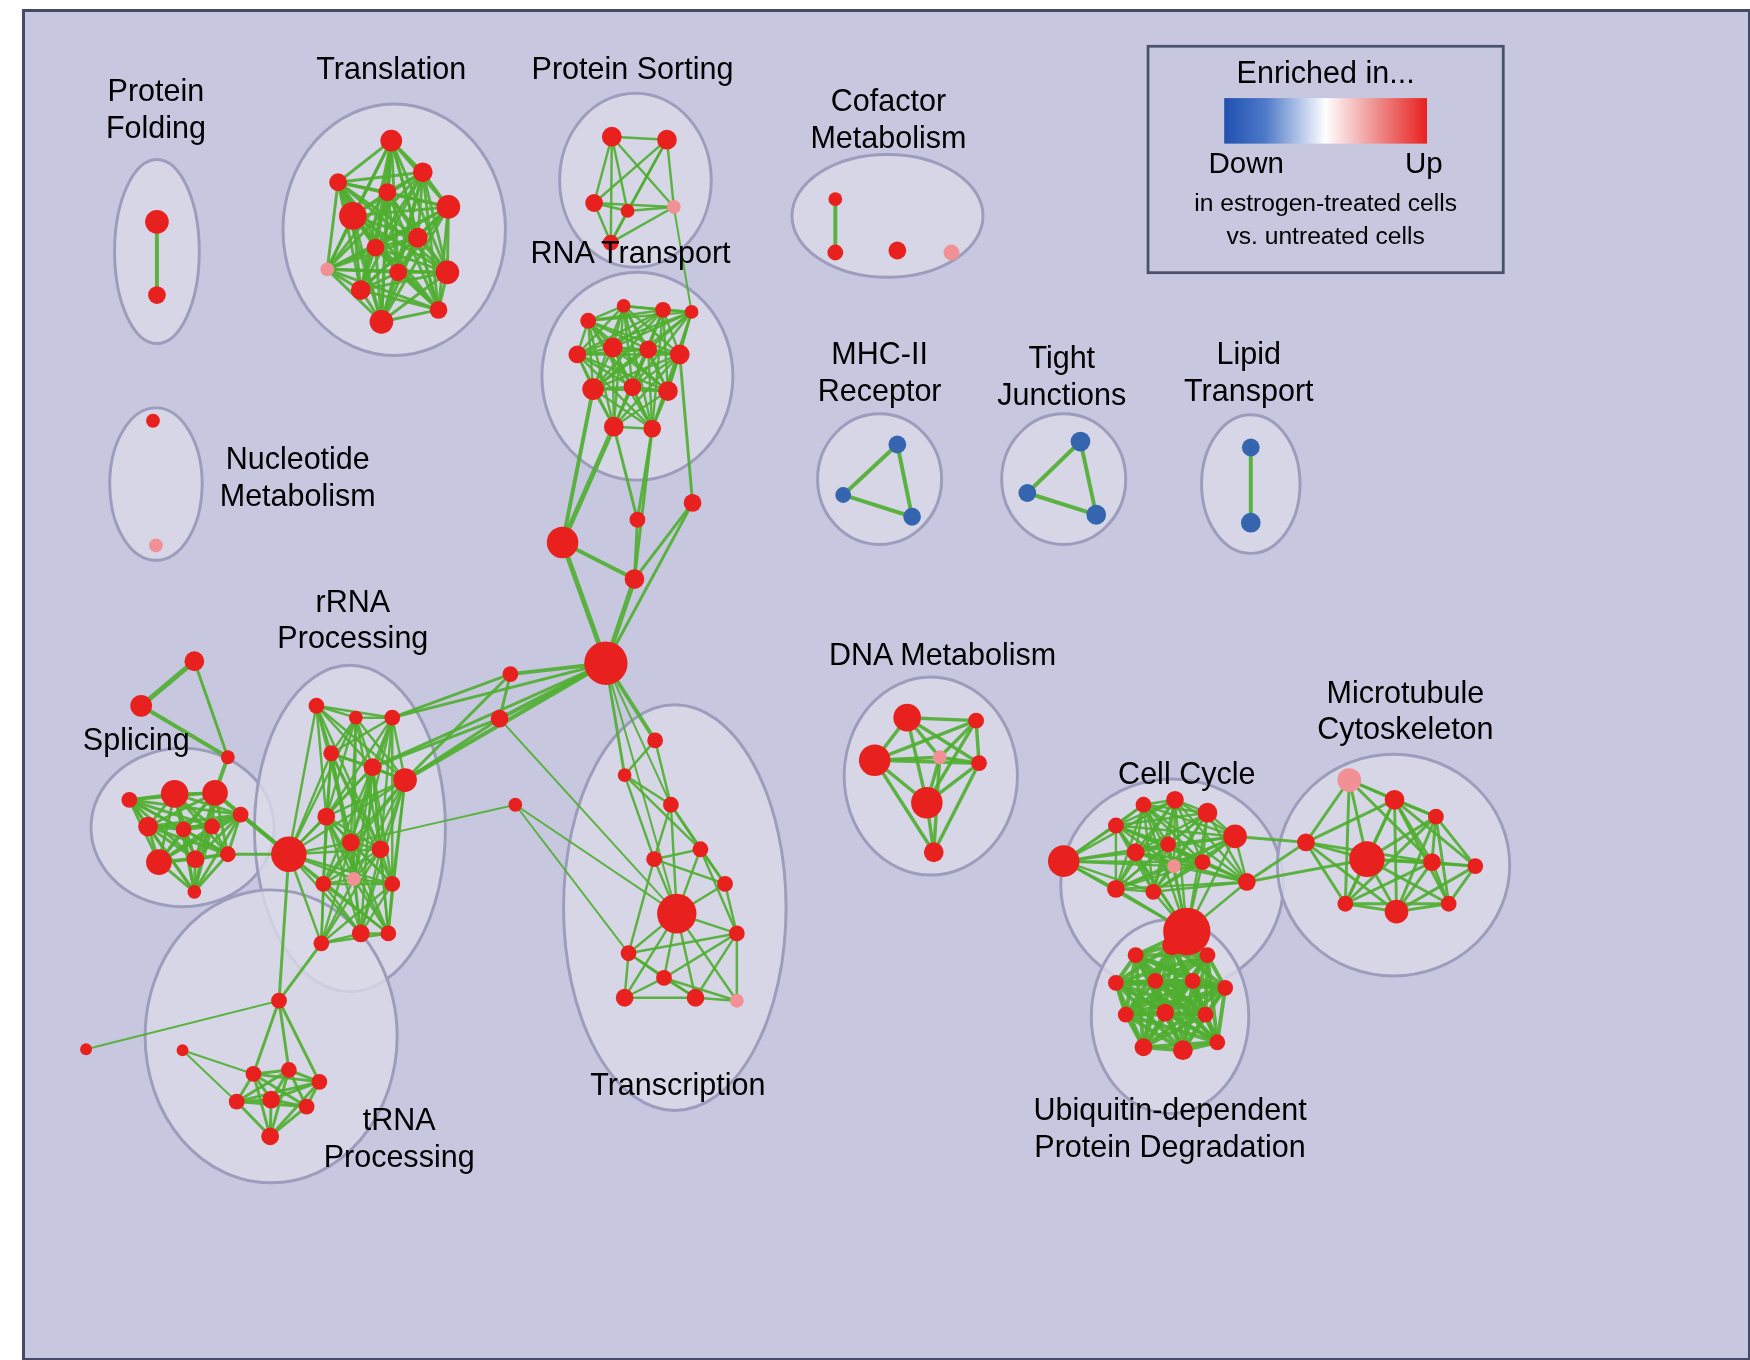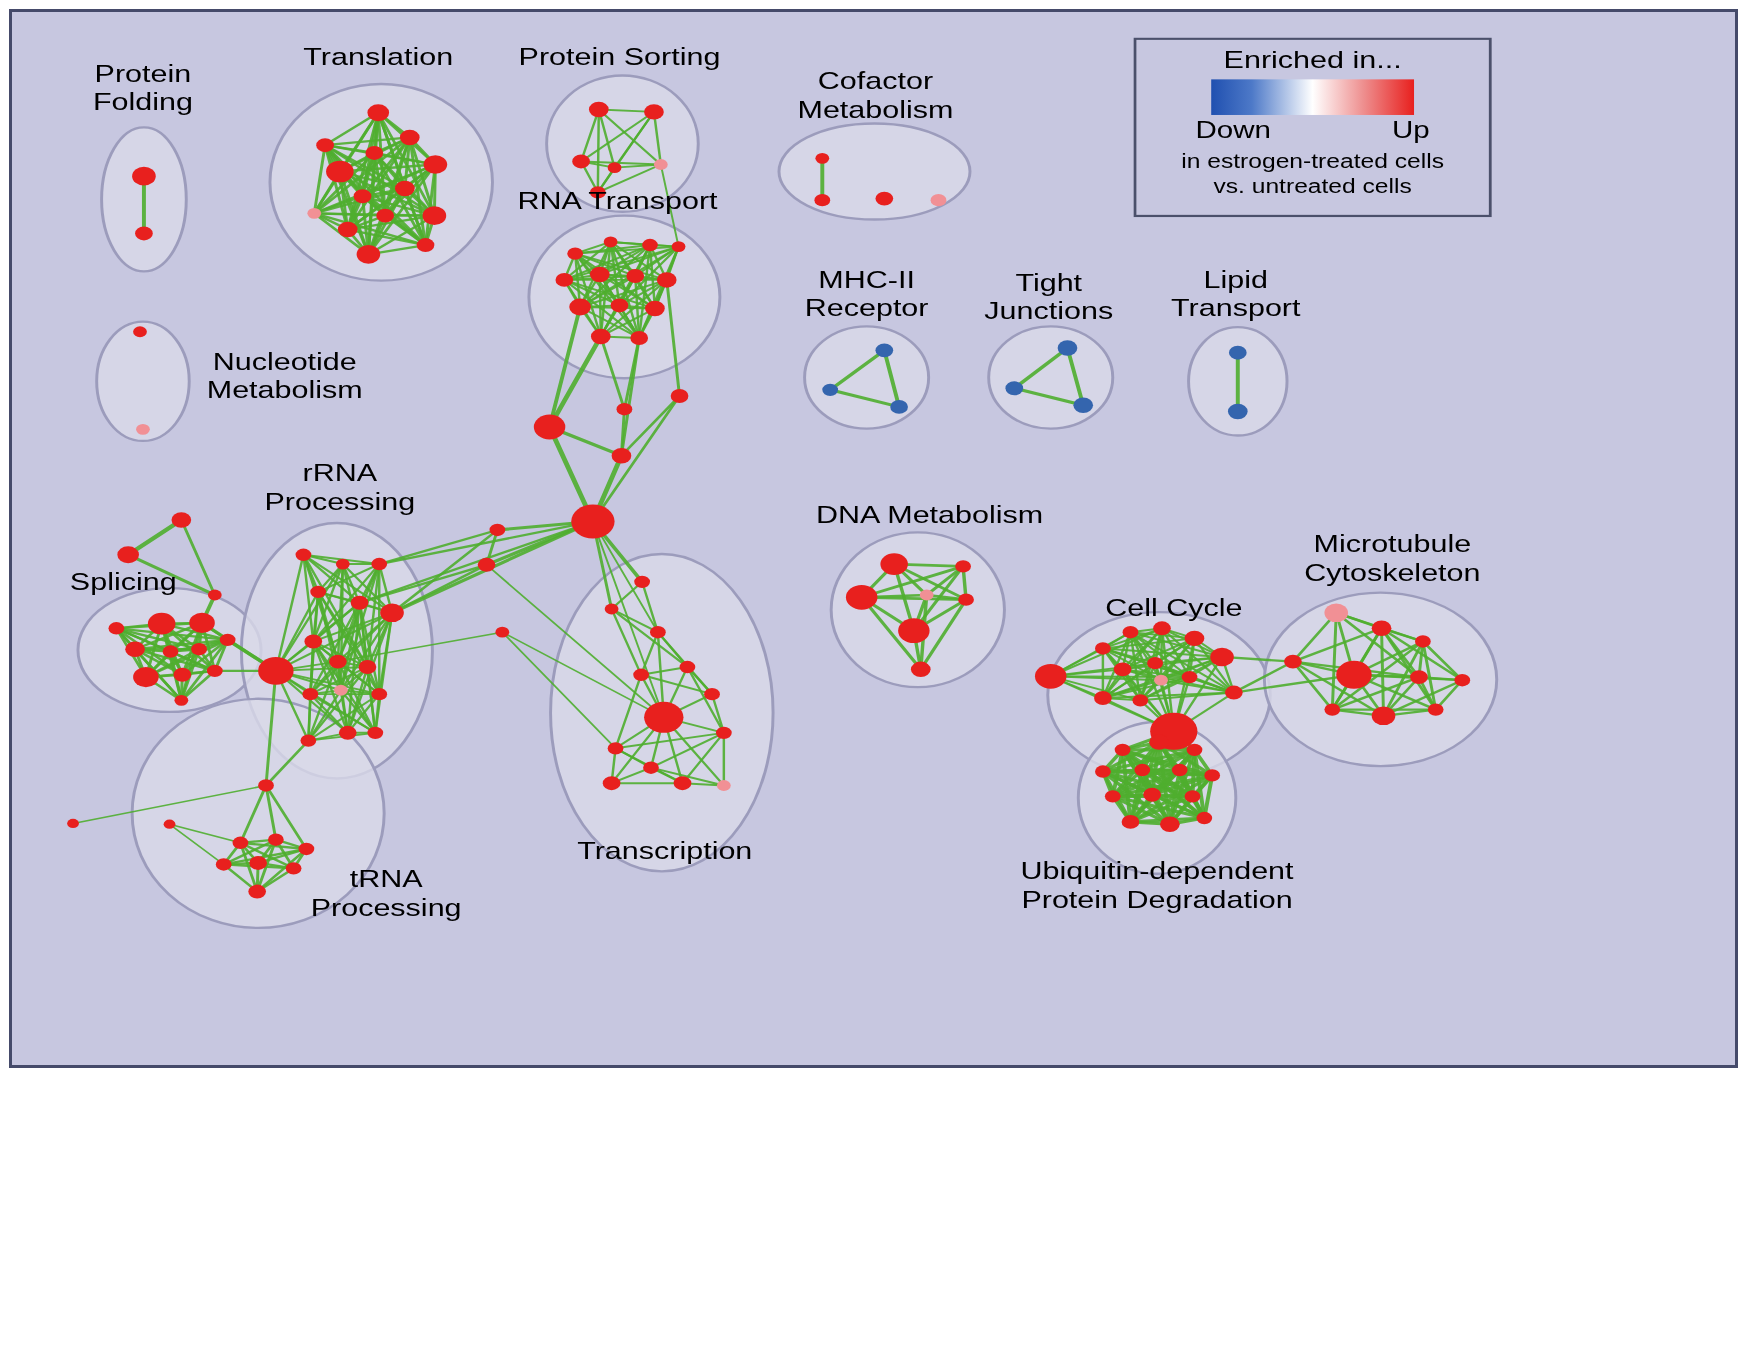--- a/index.html
+++ b/index.html
@@ -1,17 +1,17 @@
 <!DOCTYPE html>
 <html><head>
 <meta charset="utf-8">
 <style>
   html,body{margin:0;padding:0;}
   body{width:1750px;height:1360px;background:#ffffff;position:relative;font-family:"Liberation Sans",sans-serif;}
-  .figure{position:absolute;left:9px;top:9px;width:1729px;height:1059px;border:3px solid #454a6a;background:#c7c7e0;box-sizing:border-box;text-decoration:underline;}
+  .figure{position:absolute;left:22px;top:9px;width:1729px;height:1352px;border:3px solid #454a6a;background:#c7c7e0;box-sizing:border-box;text-decoration:underline;}
   svg{width:100%;height:100%;display:block;}
   .clabel{font-family:"Liberation Sans",sans-serif;font-size:31px;}
   .legend{box-sizing:border-box;width:100%;height:100%;border:3px solid #4b506b;background:#c7c7e0;text-align:center;padding:8px 10px;color:#000;font-family:"Liberation Sans",sans-serif;}
   .legend-title{font-size:31px;}
   .legend-gradient{width:206px;height:46px;margin:7px auto 3px;}
   .legend-row{display:flex;justify-content:space-between;width:238px;margin:0 auto 6px;font-size:30px;}
   .legend-sub{font-size:25px;line-height:1.32;}
 </style>
 </head>
 <body>

